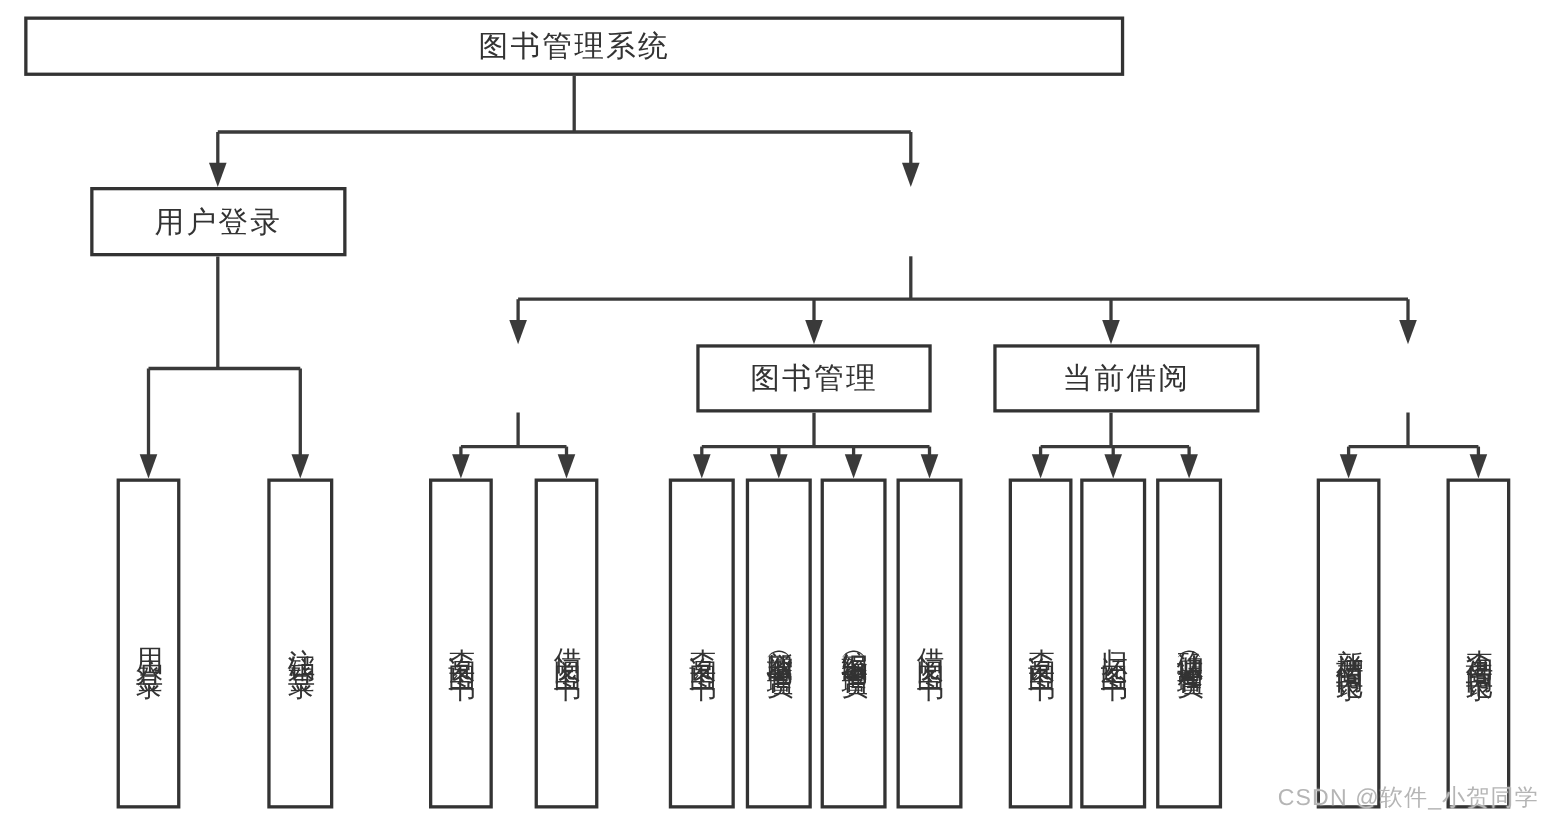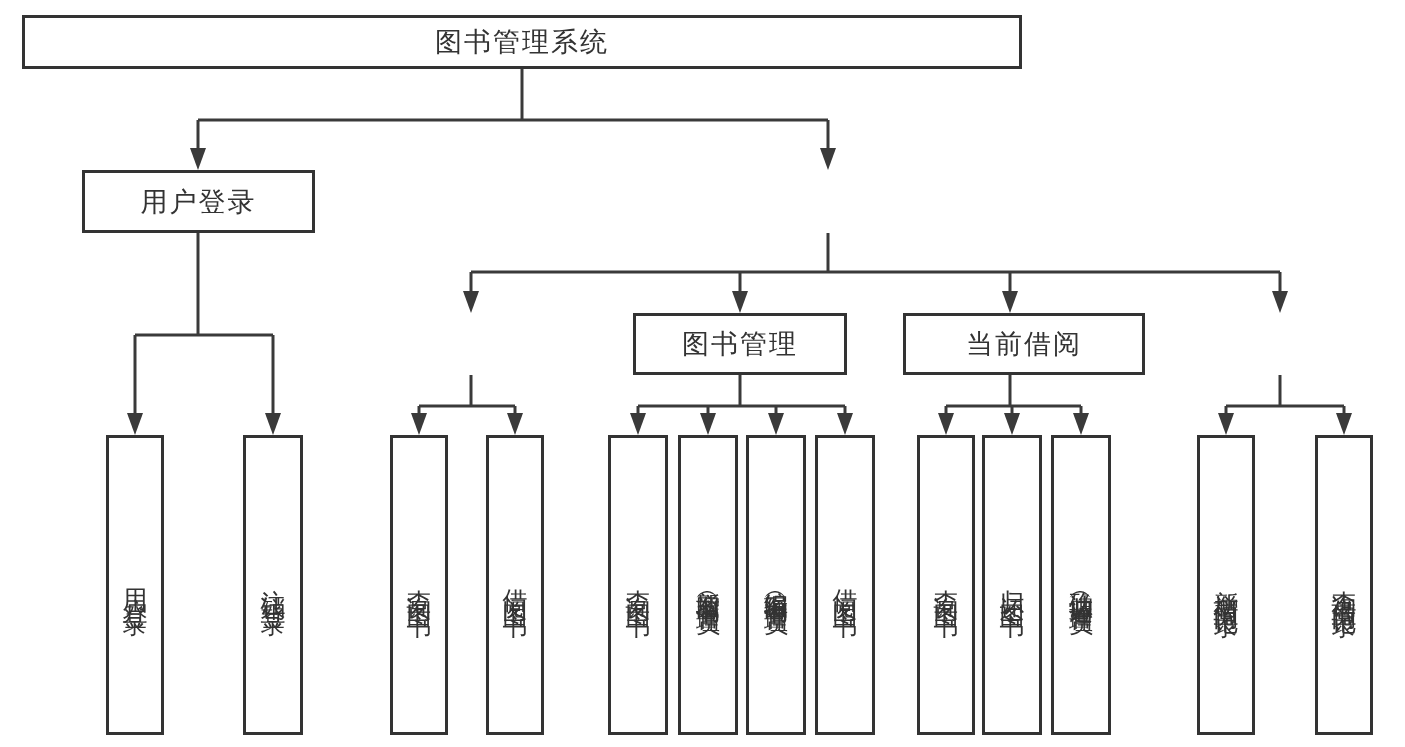--- a/index.html
+++ b/index.html
@@ -149,14 +149,15 @@
     <span class="vtext">确认归还（管理员）</span>
   </div>
 
   <div class="node leaf m" style="left:1197px;width:58px">
     <span class="vtext">新增借阅记录</span>
   </div>
   <div class="node leaf m" style="left:1315px;width:58px">
     <span class="vtext">查询借阅记录</span>
   </div>
 
+  <div id="watermark">CSDN @软件_小贺同学</div>
 
 </div>
 
 </body></html>

